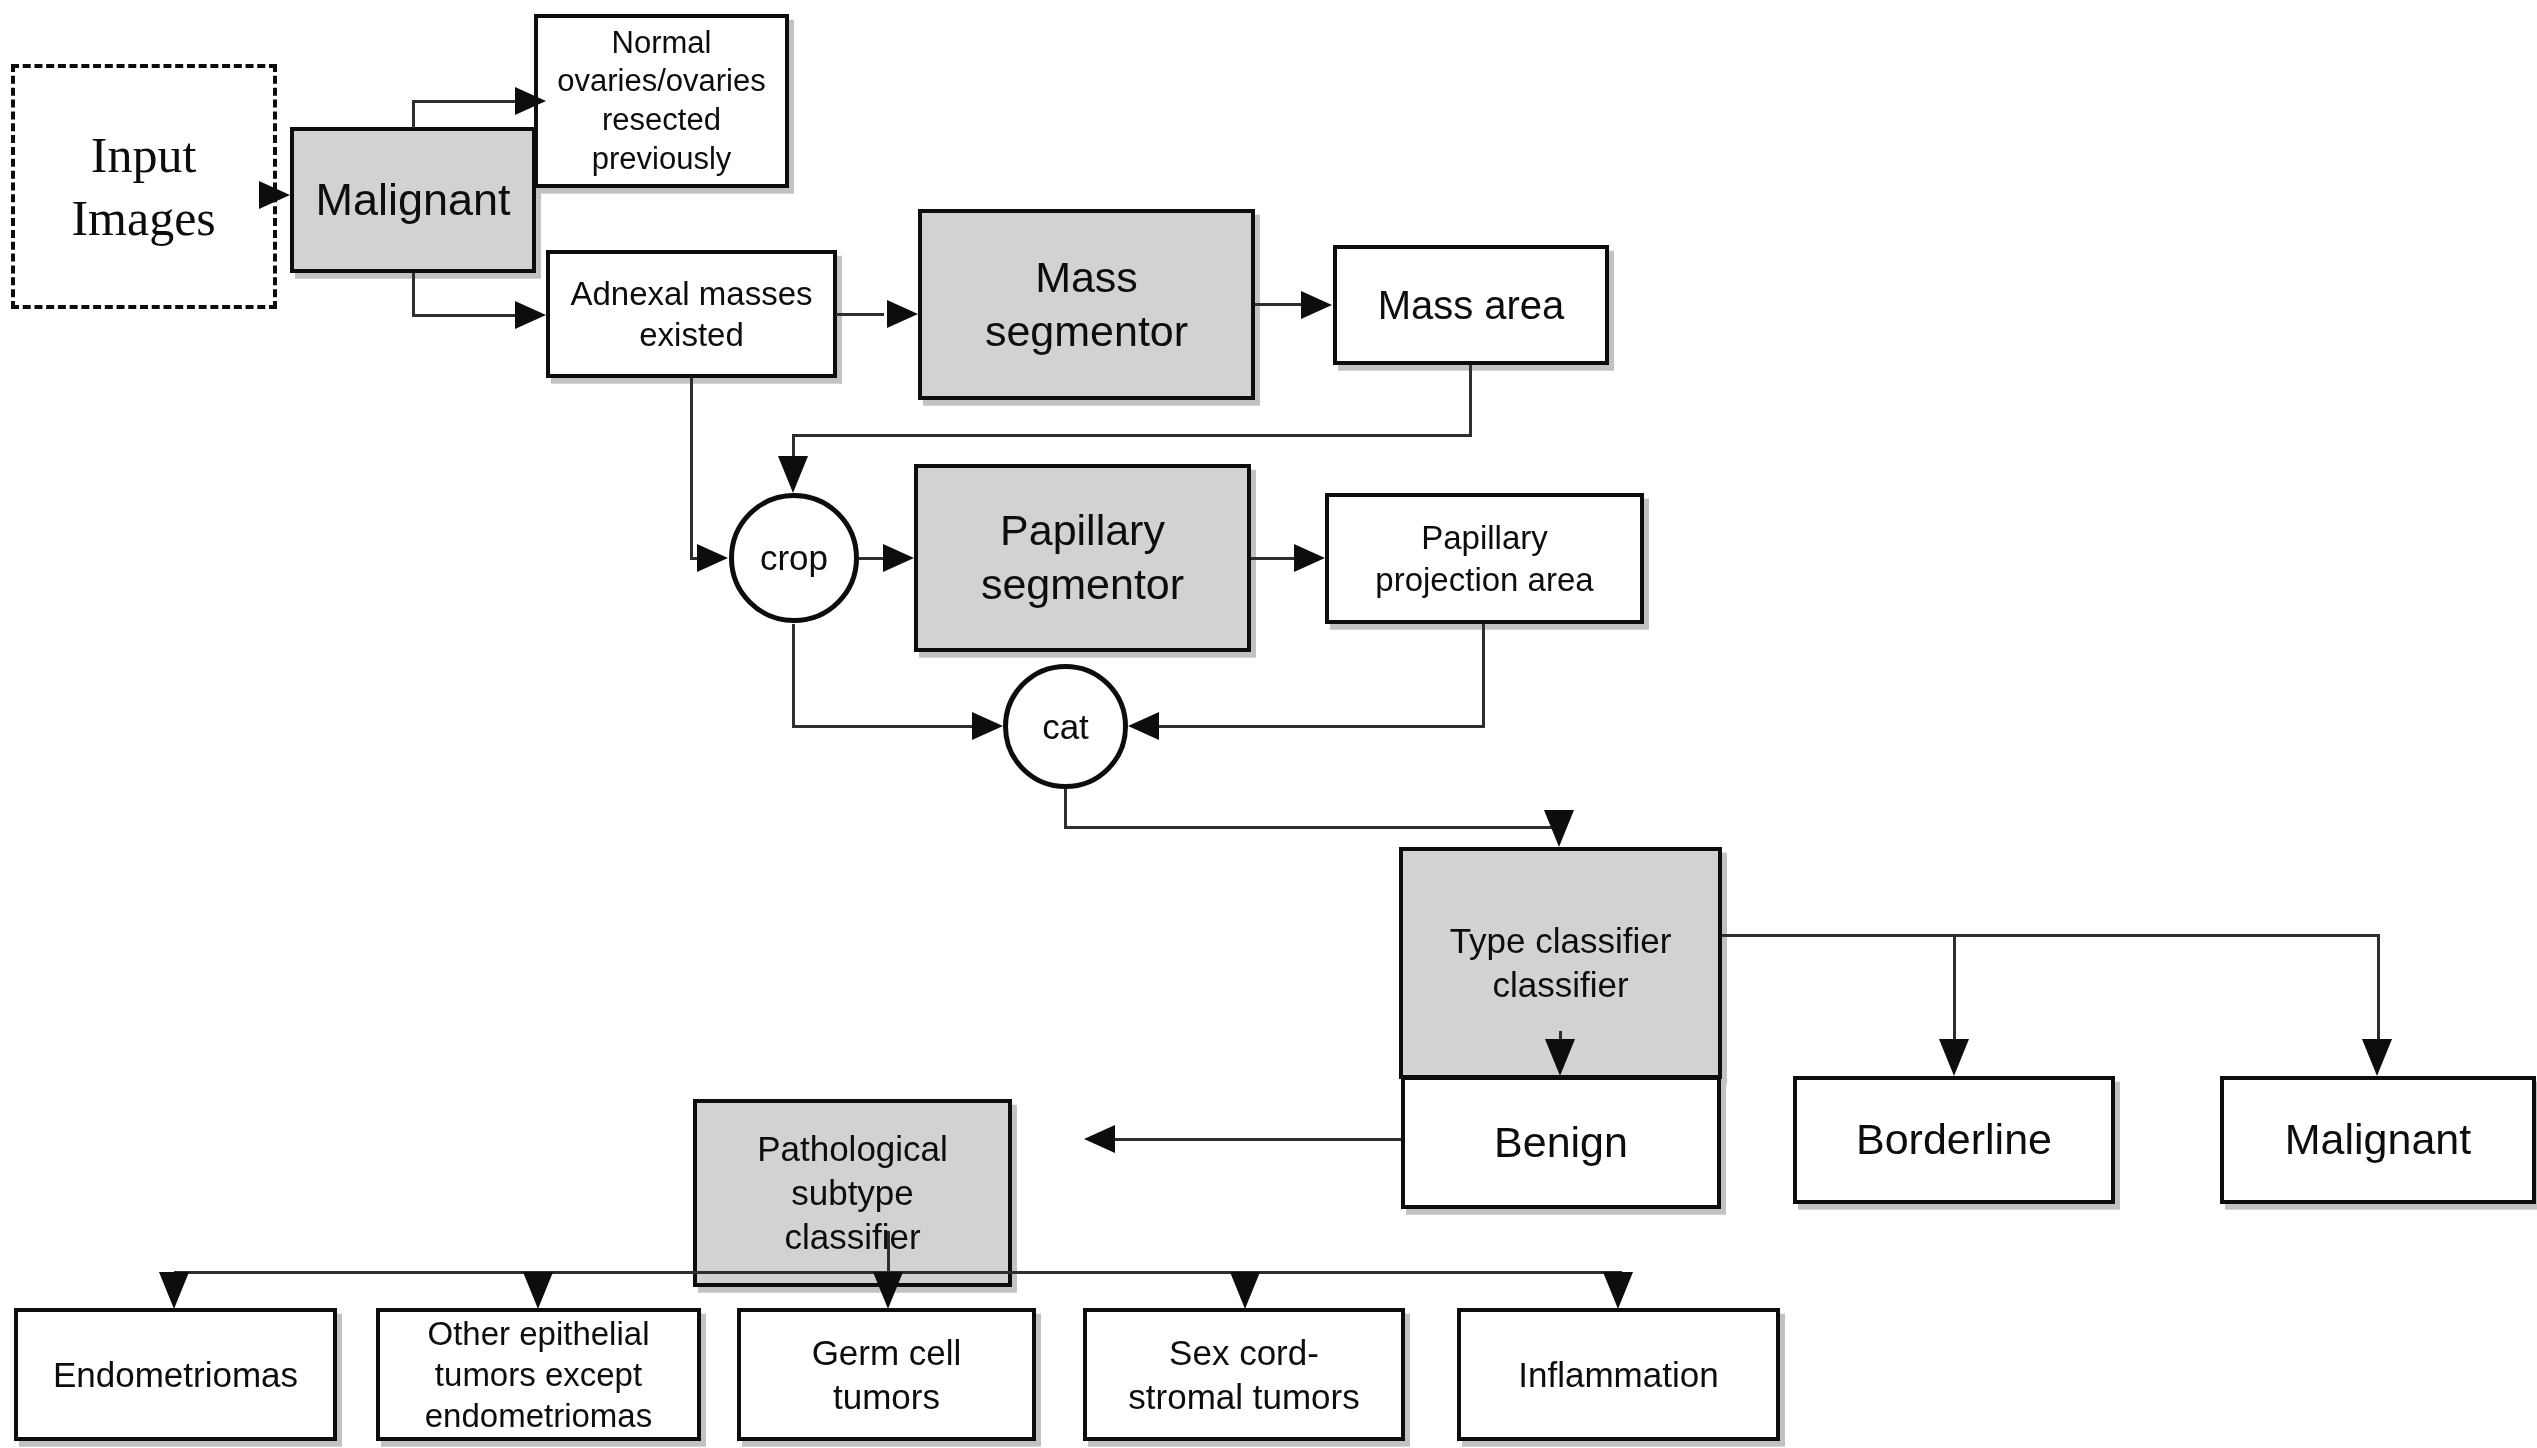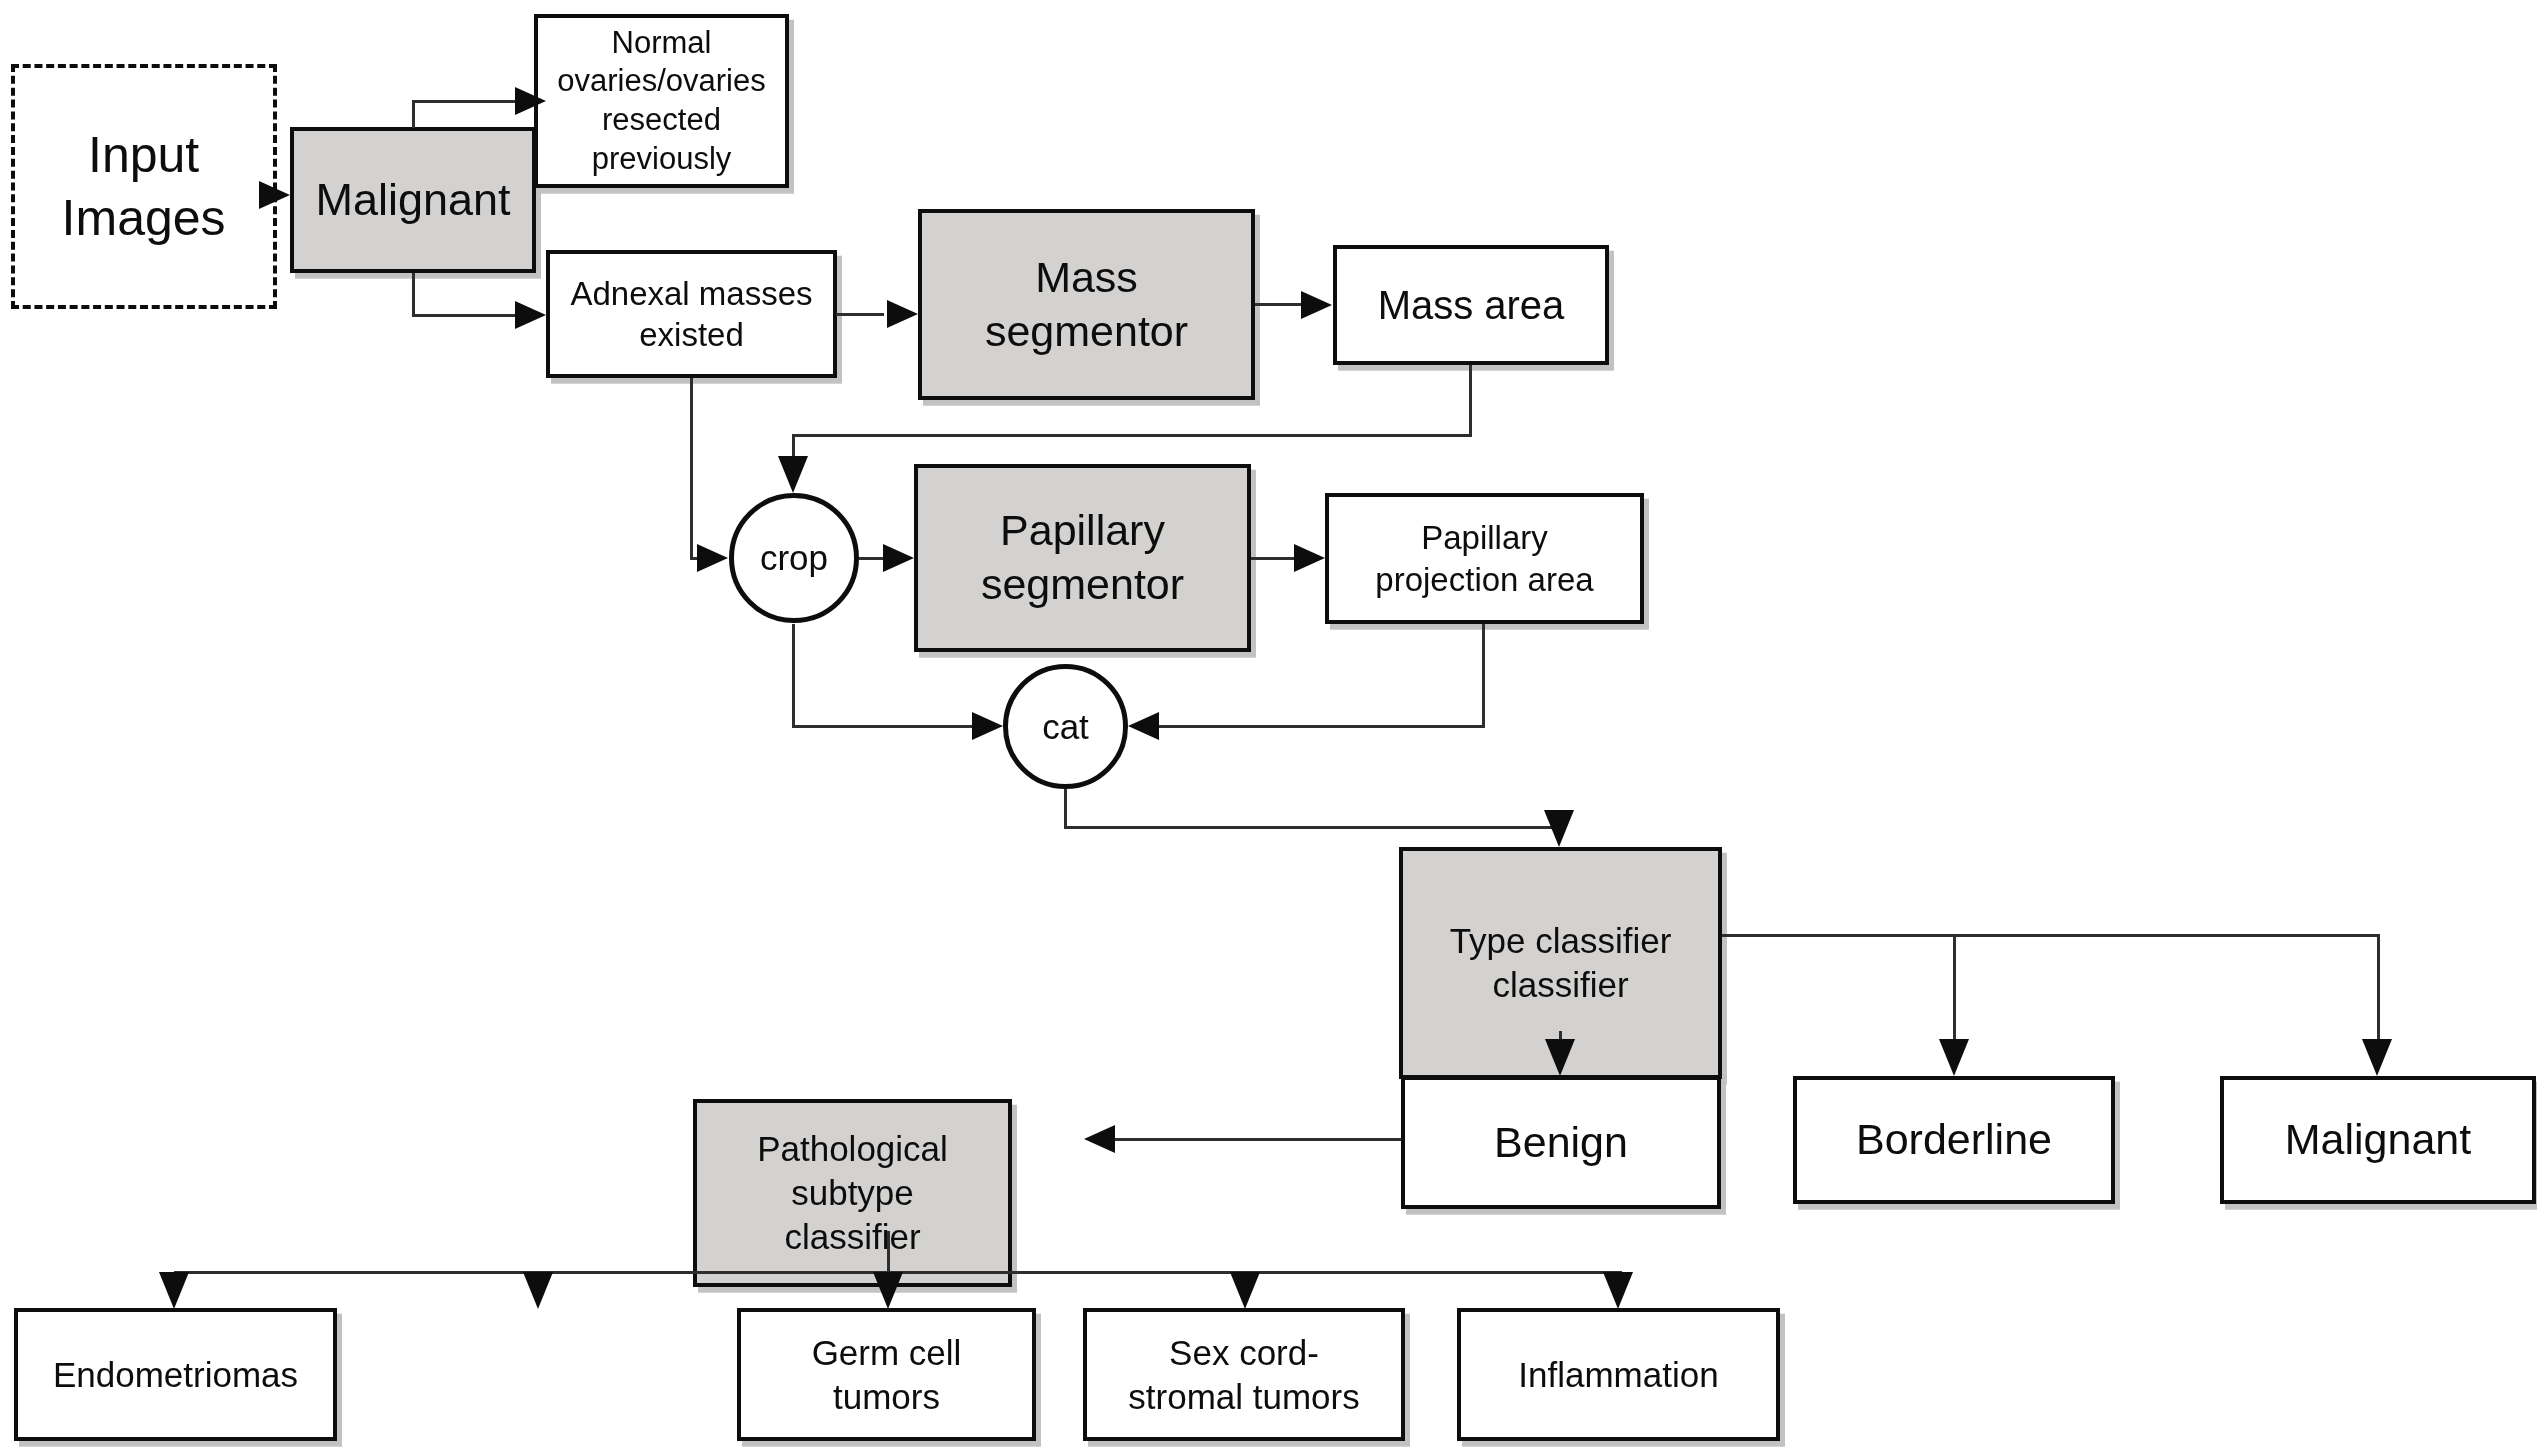--- a/index.html
+++ b/index.html
@@ -14,21 +14,21 @@
   .node{
     position:absolute;
     display:flex;align-items:center;justify-content:center;
     text-align:center;
     box-sizing:border-box;
     background:#ffffff;
     border:4.3px solid #0d0d0d;
   }
   .node.rect{box-shadow:5px 5.7px 0 #c2c2c2;}
   .node.gray{background:#d3d2d0;}
-  .node.dashed{border:4.3px dashed #0d0d0d;box-shadow:none;}
+  .node.dashed{border:4.3px dashed #0d0d0d;box-shadow:none;font-family:Liberation Serif, serif;}
   .node.circle{border-radius:50%;border-width:5.7px;box-shadow:none;}
   .lbl{white-space:pre-line;line-height:1.25;display:block;}
   .f70{font-size:50px;}
   .f64{font-size:45px;}
   .f60{font-size:43px;}
   .f56{font-size:40px;}
   .f50{font-size:35px;}
   .f46{font-size:33px;}
   .f44{font-size:31px;}
   .ln{position:absolute;background:#2e2e2e;}
@@ -109,20 +109,25 @@
 
   <div class="node rect gray" style="left:693px;top:1099px;width:319px;height:188px">
     <span class="lbl f50">Pathological subtype
 classifier</span>
   </div>
 
   <div class="node rect" style="left:14px;top:1308px;width:323px;height:133px">
     <span class="lbl f50">Endometriomas</span>
   </div>
 
+  <div class="node rect" style="left:376px;top:1308px;width:325px;height:133px">
+    <span class="lbl f46">Other epithelial
+tumors except
+endometriomas</span>
+  </div>
 
   <div class="node rect" style="left:737px;top:1308px;width:299px;height:133px">
     <span class="lbl f50">Germ cell
 tumors</span>
   </div>
 
   <div class="node rect" style="left:1083px;top:1308px;width:322px;height:133px">
     <span class="lbl f50">Sex cord-
 stromal tumors</span>
   </div>

